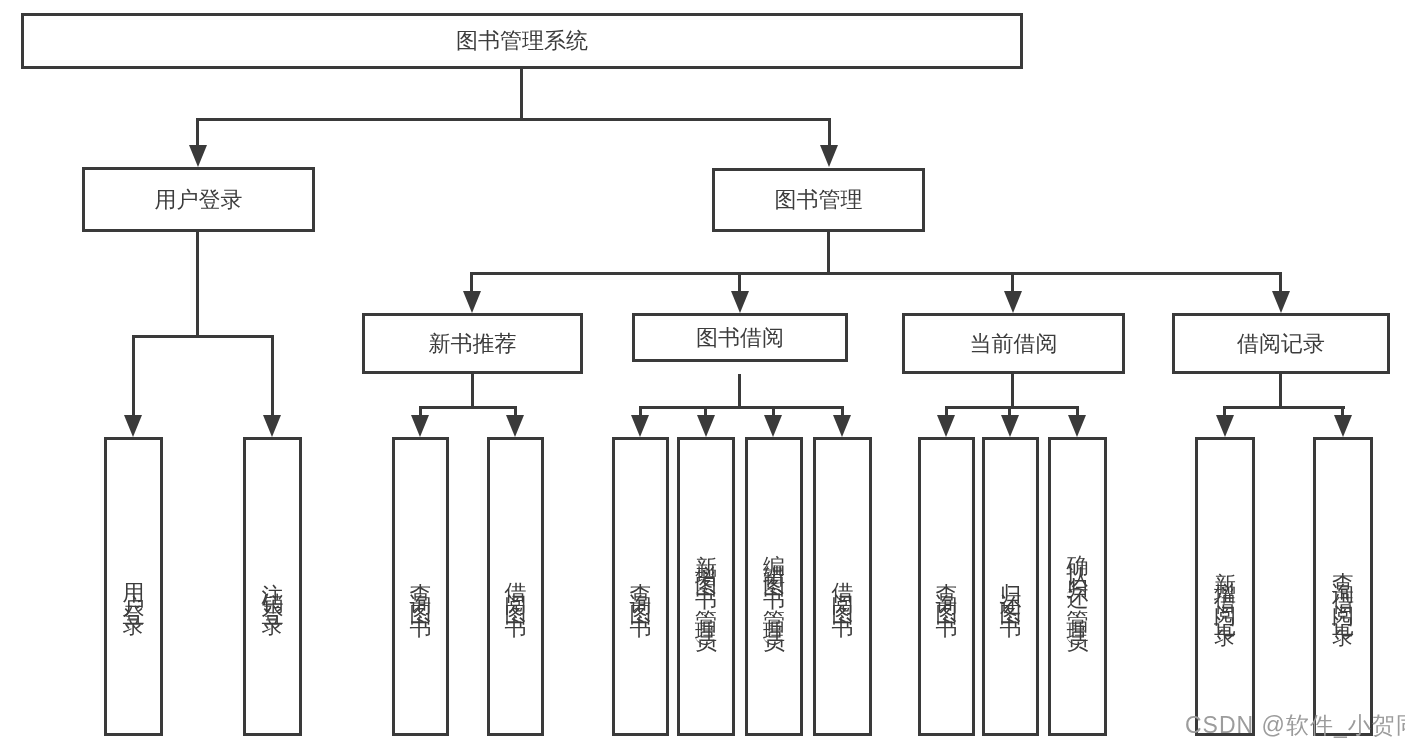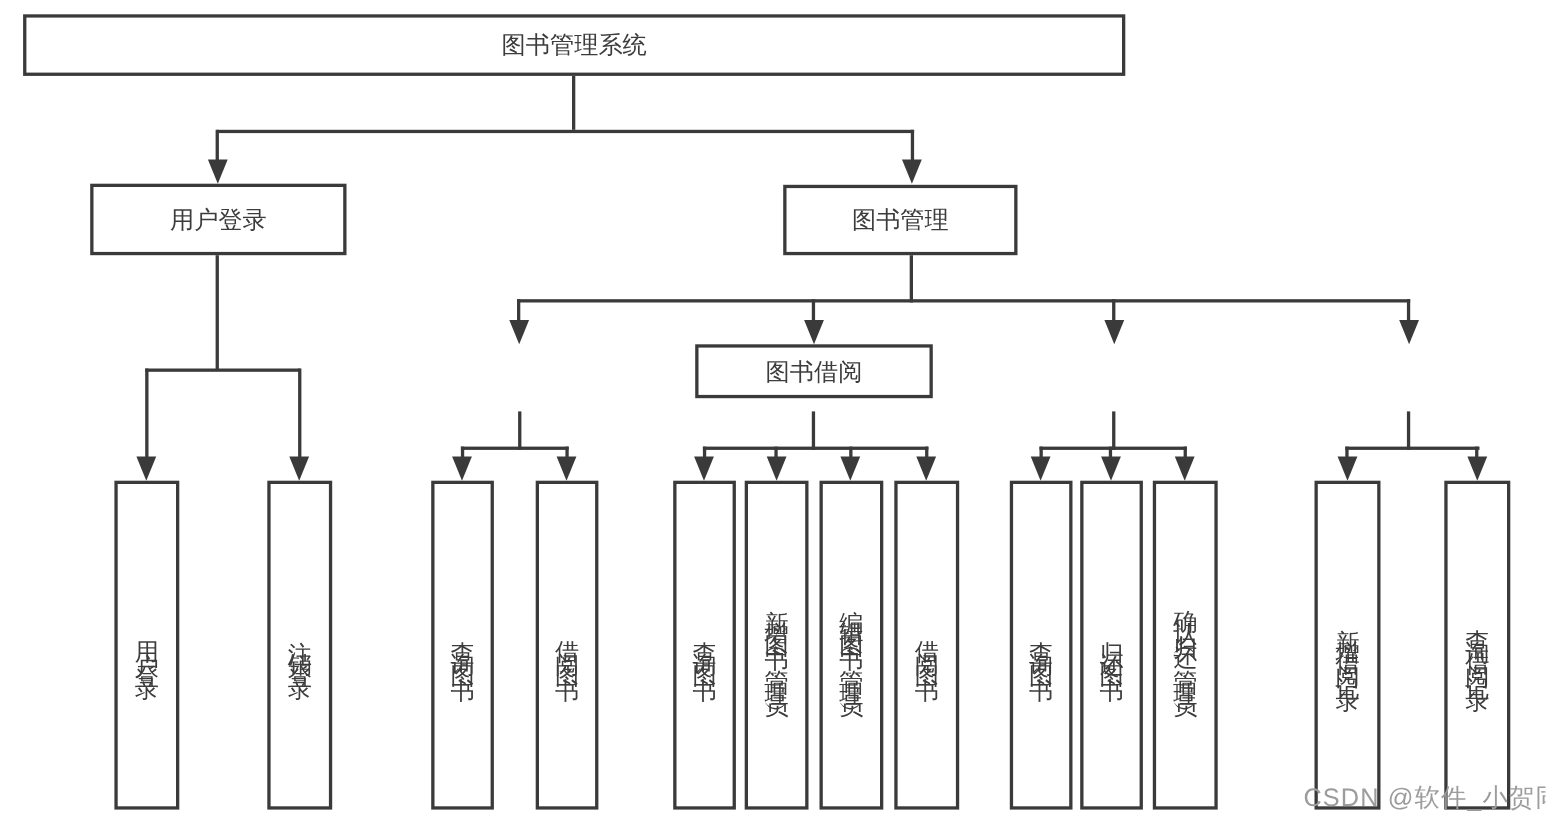--- a/index.html
+++ b/index.html
@@ -80,22 +80,31 @@
   <div class="hline" style="left:470px;top:272px;width:812px"></div>
   <div class="vline" style="left:470px;top:272px;height:22px"></div>
   <div class="ahead" style="left:463px;top:291px"></div>
   <div class="vline" style="left:738px;top:272px;height:22px"></div>
   <div class="ahead" style="left:731px;top:291px"></div>
   <div class="vline" style="left:1011px;top:272px;height:22px"></div>
   <div class="ahead" style="left:1004px;top:291px"></div>
   <div class="vline" style="left:1279px;top:272px;height:22px"></div>
   <div class="ahead" style="left:1272px;top:291px"></div>
 
+  <div class="box" style="left:362px;top:313px;width:221px;height:61px">
+    <span>新书推荐</span>
+  </div>
   <div class="box" style="left:632px;top:313px;width:216px;height:49px">
     <span>图书借阅</span>
+  </div>
+  <div class="box" style="left:902px;top:313px;width:223px;height:61px">
+    <span>当前借阅</span>
+  </div>
+  <div class="box" style="left:1172px;top:313px;width:218px;height:61px">
+    <span>借阅记录</span>
   </div>
 
   <div class="vline" style="left:471px;top:374px;height:35px"></div>
   <div class="hline" style="left:419px;top:406px;width:98px"></div>
   <div class="vline" style="left:419px;top:406px;height:11px"></div>
   <div class="ahead" style="left:411px;top:415px"></div>
   <div class="vline" style="left:514px;top:406px;height:11px"></div>
   <div class="ahead" style="left:506px;top:415px"></div>
 
   <div class="vline" style="left:738px;top:374px;height:35px"></div>

